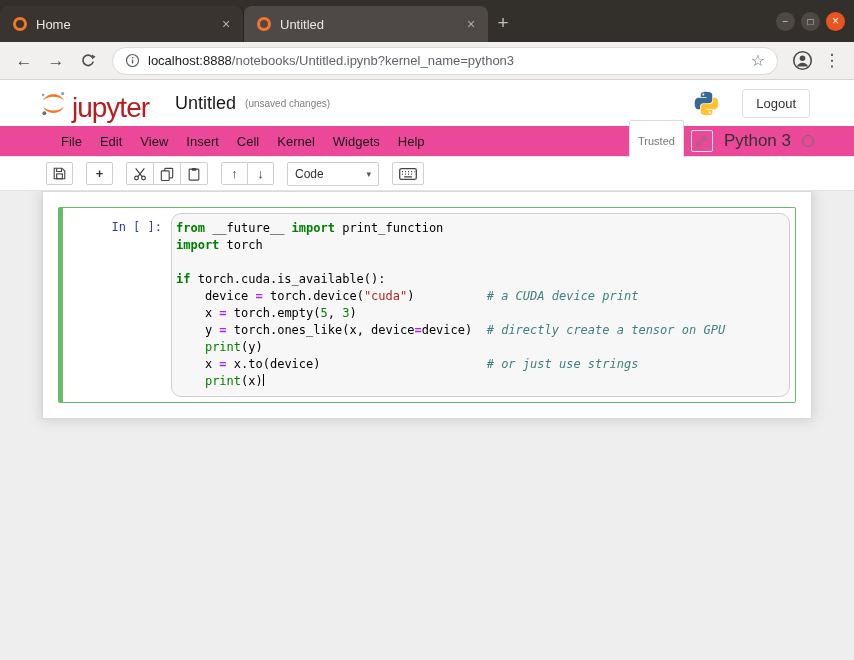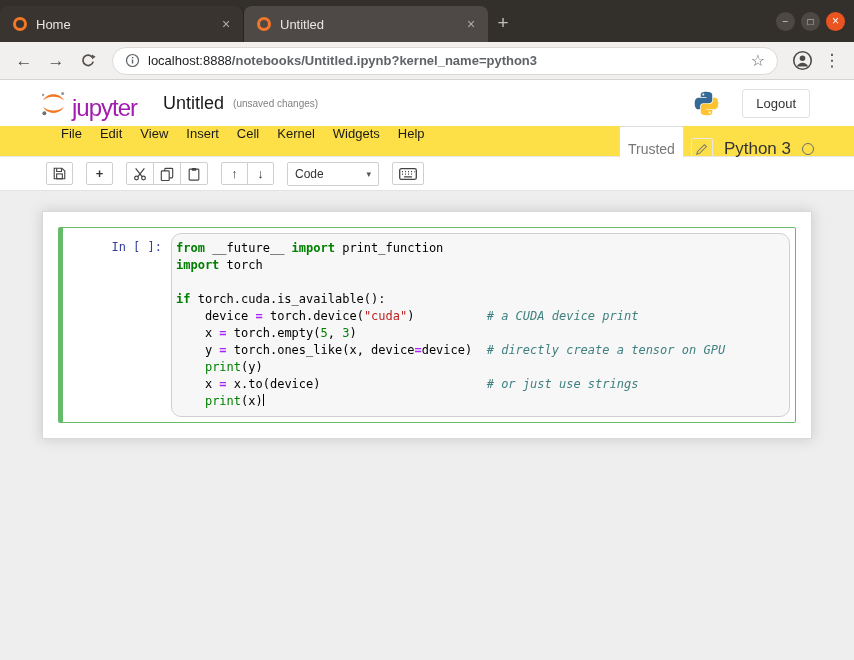--- a/index.html
+++ b/index.html
@@ -23,61 +23,61 @@
   .winbtn.close { background:#e95420; color:#fff; font-size:12px; }
 
   
   .addressbar { height:38px; background:#f1f0ef; border-bottom:1px solid #d6d3d0; display:flex; align-items:center;
                 padding:0 10px; gap:4px; flex-shrink:0; }
   .nav-icon { width:28px; height:28px; display:flex; align-items:center; justify-content:center; font-size:17px; color:#55504c; }
   .urlbox { flex:1; height:28px; background:#fff; border:1px solid #dcd9d6; border-radius:14px; display:flex;
             align-items:center; padding:0 12px; gap:8px; margin:0 6px; }
   .url-text { font-size:13px; white-space:nowrap; overflow:hidden; }
   .url-host { color:#202124; }
-  .url-path { color:#5f6368;font-weight:bold; }
+  .url-path { color:#5f6368; }
   .star { margin-left:auto; color:#5f6368; font-size:16px; }
   .menu-dots { font-size:17px; color:#55504c; width:24px; text-align:center; }
 
   
   .jheader { height:46px; background:#fff; display:flex; align-items:center; padding:0 44px 0 40px; flex-shrink:0; }
   .jlogo { display:flex; align-items:center; gap:5px; cursor:pointer; }
-  .jlogo-text { font-size:24px; color:#a21caf; letter-spacing:-1px;margin-top:10px; }
+  .jlogo-text { font-size:28px; color:#b91c1c; letter-spacing:-1px;margin-top:10px; }
   .nb-title { margin-left:26px; font-size:18px; color:#1a1a1a; cursor:pointer; }
   .nb-status { margin-left:9px; font-size:10px; color:#808080; }
   .pylogo { margin-left:auto; display:flex; }
   .logout { margin-left:22px; border:1px solid #e0e0e0; border-radius:3px; background:#fff; padding:6px 13px;
             font-size:13px; color:#333; font-family:Liberation Sans, sans-serif; }
 
   
-  .menubar { height:31px; background:#fde047; border-bottom:1px solid #e7e7e7; display:flex; align-items:flex-start;
+  .menubar { height:31px; background:#ec4899; border-bottom:1px solid #e7e7e7; display:flex; align-items:center;
              padding:0 40px 0 52px; flex-shrink:0; }
   .menu-item { padding:0 9px; font-size:13px; color:#1a1a1a; cursor:pointer; }
   .menubar-right { margin-left:auto; display:flex; align-items:center; gap:7px; }
-  .trusted { border:1px solid #dcdcdc; border-radius:2px; padding:14px 8px; font-size:14px; color:#777; background:#fff; font-family:inherit; }
+  .trusted { border:1px solid #dcdcdc; border-radius:2px; padding:14px 8px; font-size:11px; color:#777; background:#fff; font-family:inherit; }
   .modal-ind { width:22px; height:22px; border:1px solid #e7e7e7; border-radius:2px; display:flex; align-items:center; justify-content:center; }
   .kernel-name { font-size:17px; color:#333; margin-left:4px; }
   .kernel-ind { width:12px; height:12px; border:1.5px solid #6d6d6d; border-radius:50%; margin-left:4px; }
 
   
   .jtoolbar { height:34px; background:#fff; border-bottom:1px solid #e3e3e3; display:flex; align-items:center;
               gap:13px; padding:0 46px; flex-shrink:0; }
   .btn { height:23px; min-width:27px; background:#fff; border:1px solid #cfcfcf; border-radius:2px; color:#333;
          display:flex; align-items:center; justify-content:center; padding:0 6px; font-family:inherit; font-size:12px; }
   .btn .glyph { font-size:13px; font-weight:bold; line-height:1; }
   .btn-group { display:flex; }
   .btn-group .btn { border-radius:0; margin-left:-1px; }
   .btn-group .btn:first-child { border-radius:2px 0 0 2px; margin-left:0; }
   .btn-group .btn:last-child { border-radius:0 2px 2px 0; }
   .run-btn { gap:5px; padding:0 9px; }
   .select { height:24px; width:92px; background:#fff; border:1px solid #cfcfcf; border-radius:2px; display:flex;
             align-items:center; justify-content:space-between; padding:0 7px; font-size:12px; color:#333; }
   .select .sel-caret { font-size:9px; color:#555; }
 
   
-  .content { flex:1; background:#eee; padding-top:20px; overflow:hidden; }
+  .content { flex:1; background:#eee; overflow:hidden; }
   .nb-container { width:770px; margin:0 auto; background:#fff; border:1px solid #d9d9d9;
                   box-shadow:0 0 12px 1px rgba(87,87,87,0.2); padding:15px; }
   .cell { border:1px solid #66bb6a; border-left:5px solid #66bb6a; border-radius:2px; padding:5px; display:flex;
           background:#fff; }
   .prompt { width:103px; flex-shrink:0; padding:7px 9px 0 0; text-align:right; color:#303f9f;
             font-family:"DejaVu Sans Mono", monospace; font-size:12px; }
   .input-area { flex:1; border:1px solid #cfcfcf; border-radius:10px; background:#f7f7f7; padding:6px 4px; }
   .cm-line { font-family:"DejaVu Sans Mono", monospace; font-size:12px; line-height:17px; white-space:pre; color:#000; }
   .tok-kw { color:#008000; font-weight:bold; }
   .tok-bi { color:#008000; }

